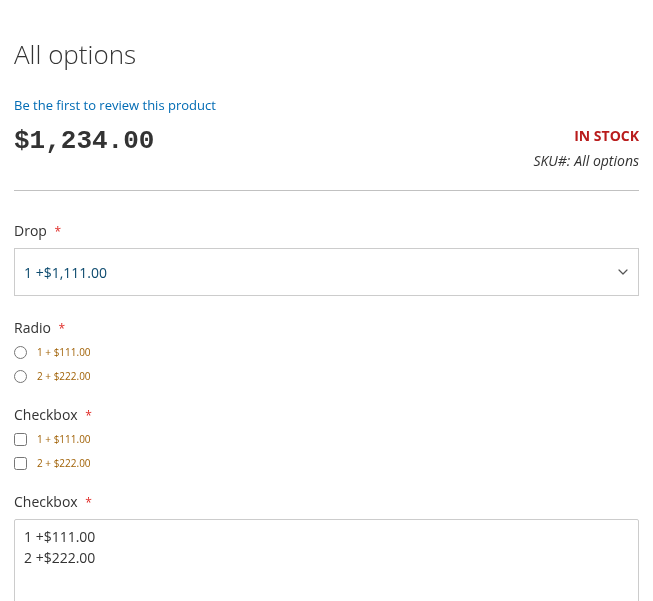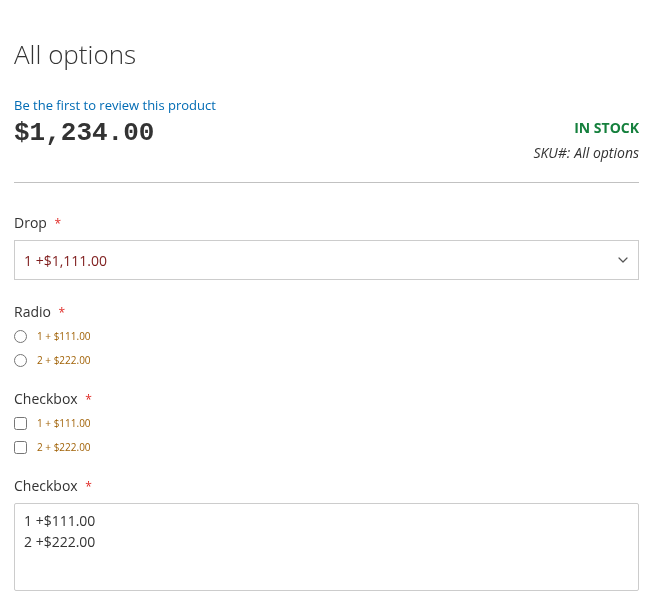--- a/index.html
+++ b/index.html
@@ -23,21 +23,21 @@
     }
     .product-info-main {
       padding: 0 14px;
     }
     .reviews-link {
       color: #006bb4;
       font-size: 13px;
       text-decoration: none;
       display: inline-block;
       margin-top: 14px;
-      margin-bottom: 4px;
+      margin-bottom: 12px;
       text-align: right;
     }
     .price-stock-row {
       display: flex;
       justify-content: space-between;
       align-items: flex-start;
       border-bottom: 1px solid #c1c1c1;
       padding-bottom: 20px;
       margin-bottom: 30px;
     }
@@ -48,21 +48,21 @@
       line-height: 1.2;
       font-family: Liberation Mono, monospace;
     }
     .stock-sku {
       text-align: right;
     }
     .stock {
       font-size: 14px;
       font-weight: 700;
       text-transform: uppercase;
-      color: #15803d;
+      color: #b91c1c;
     }
     .sku-row {
       margin-top: 6px;
       font-size: 14px;
       color: #333;
       font-style: italic;
     }
     .sku-label {
       color: #333;
     }
@@ -83,29 +83,29 @@
     .required-mark {
       color: #e02b27;
       margin-left: 4px;
       font-size: 12px;
     }
     .select-wrapper {
       position: relative;
     }
     select.dropdown {
       width: 100%;
-      height: 40px;
+      height: 48px;
       border: 1px solid #ccc;
       background: #fff;
       padding: 4px 30px 4px 9px;
       font-size: 14px;
       font-family: inherit;
       appearance: none;
       -webkit-appearance: none;
-      color: #7f1d1d;
+      color: #0c4a6e;
     }
     .select-wrapper::after {
       content: '';
       position: absolute;
       right: 12px;
       top: 50%;
       transform: translateY(-50%);
       width: 0;
       height: 0;
       pointer-events: none;

